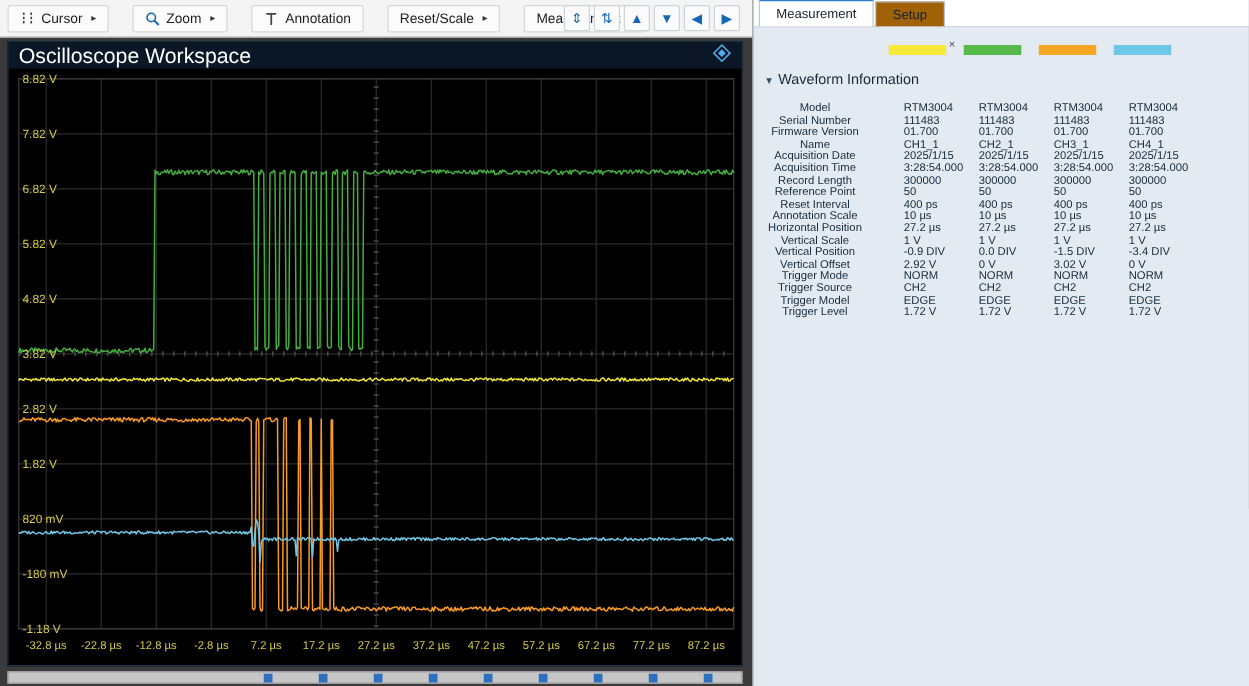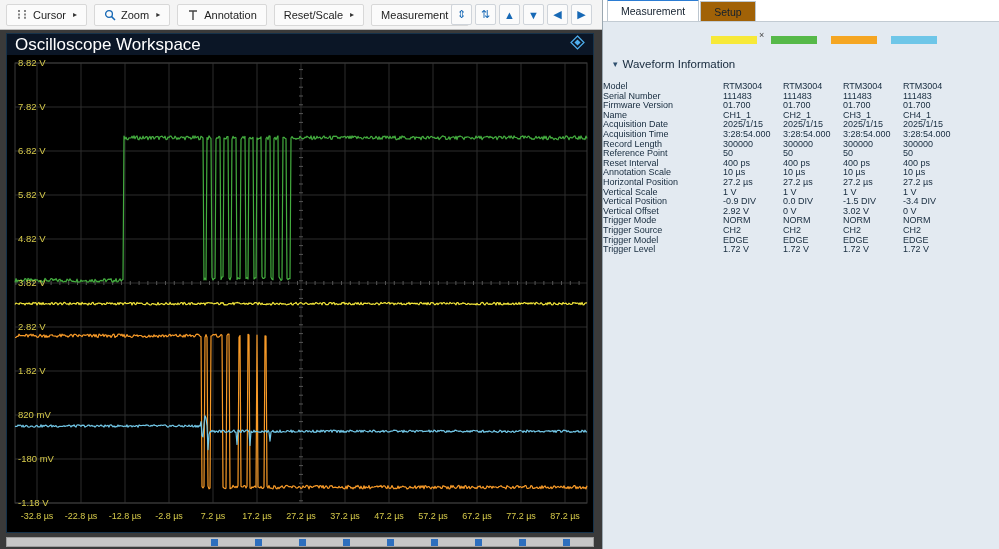--- a/index.html
+++ b/index.html
@@ -2,21 +2,21 @@
 <html><head>
 <meta charset="utf-8">
 <style>
   *{box-sizing:border-box}
   html,body{margin:0;padding:0}
   body{width:999px;height:549px;overflow:hidden;background:#3a3a3a;font-family:"Liberation Sans",sans-serif;position:relative}
 
   
   .left-pane{position:absolute;left:0;top:0;width:602px;height:549px;background:#3a3a3a}
   .toolbar{position:absolute;left:0;top:0;width:602px;height:30px;background:#f4f4f4;border-bottom:1px solid #bdbdbd;display:flex;align-items:center;padding:0 6px}
-  .menu-btn{display:inline-flex;align-items:center;gap:5px;height:22px;padding:0 9px;margin-right:7px;background:#fbfbfb;border:1px solid #d8d8d8;border-radius:2px;font-size:11px;color:#1d1d1d;cursor:default;white-space:nowrap}
+  .menu-btn{display:inline-flex;align-items:center;gap:5px;height:22px;padding:0 9px;margin-right:19px;background:#fbfbfb;border:1px solid #d8d8d8;border-radius:2px;font-size:11px;color:#1d1d1d;cursor:default;white-space:nowrap}
   .menu-btn .dd{font-size:8px;color:#333;margin-left:2px}
   .mi{display:inline-flex;align-items:center}
   .arrow-group{position:absolute;right:10px;top:4px;display:flex;gap:3px}
   .arrow-btn{width:21px;height:21px;display:flex;align-items:center;justify-content:center;background:#fbfbfb;border:1px solid #cfd4da;border-radius:2px;font-size:11px;cursor:default}
 
   .workspace{position:absolute;left:6px;top:33px;width:588px;height:500px;background:#000;border:1px solid #16324a}
   .ws-header{height:21px;background:#0b1626;color:#fff;font-size:17px;display:flex;align-items:center;justify-content:space-between;padding:0 8px}
   .scope-svg{display:block;background:#000}
   .scope-svg text{font-family:"Liberation Sans",sans-serif}
 
@@ -32,21 +32,21 @@
 
   .swatch-row{position:absolute;left:108px;top:14px;display:flex;gap:14px;align-items:flex-start}
   .swatch-wrap{position:relative;width:46px;height:10px}
   .swatch{width:46px;height:8px}
   .close-x{position:absolute;left:48px;top:-5px;font-size:9px;color:#444;line-height:8px;cursor:default}
 
   .section-header{position:absolute;left:10px;top:36px;display:flex;align-items:center;gap:5px;font-size:11.5px;color:#15283b}
   .tri{font-size:9px;color:#2e4f6e}
 
   .info-table{position:absolute;left:0;top:60px;display:grid;grid-template-columns:120px 60px 60px 60px 60px;font-size:9px;line-height:9.6px;color:#152a3d}
-  .tl{text-align:left;padding-right:22px;white-space:nowrap}
+  .tl{text-align:center;padding-right:22px;white-space:nowrap}
   .tv{text-align:left;white-space:nowrap}
 </style>
 </head>
 <body>
 
 <div class="root">
 
   <div class="left-pane">
     <div class="toolbar">
       <div id="menus" style="display:flex;align-items:center">

